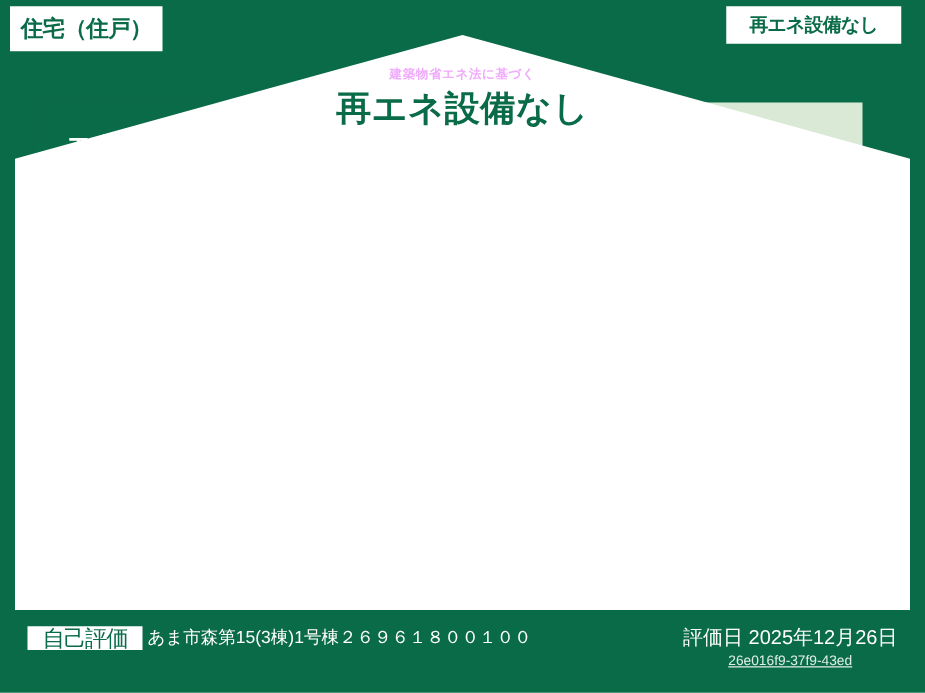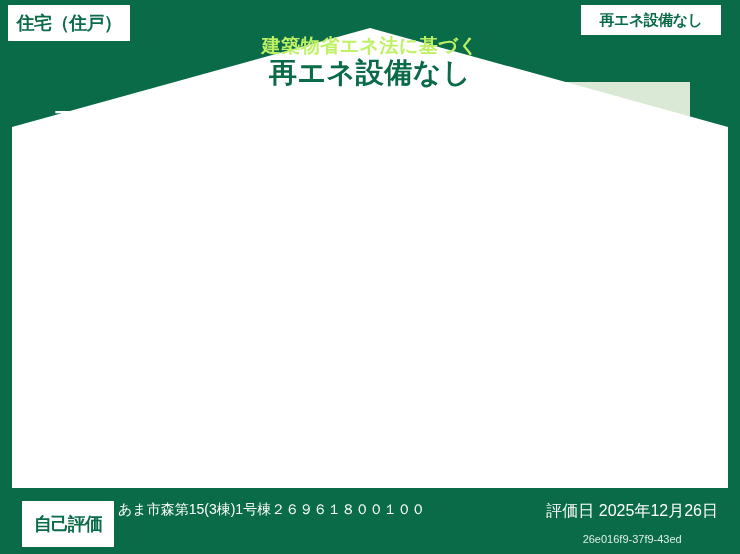--- a/index.html
+++ b/index.html
@@ -51,25 +51,26 @@
   }
 
   
   .title-block {
     position: absolute;
     left: 0; right: 0; top: 36px;
     text-align: center;
     z-index: 5;
   }
   .title-sub {
-    color: #bef264;
-    font-size: 19px;
+    color: #f0abfc;
+    font-size: 10px;
     font-weight: bold;
     letter-spacing: 0.5px;
     line-height: 20px;
+    margin-top: 14px;
   }
   .title-main {
     color: #0a6b48;
     font-size: 28px;
     font-weight: bold;
     letter-spacing: 0.5px;
     line-height: 34px;
   }
 
   
@@ -228,24 +229,24 @@
   .footer {
     position: absolute;
     left: 0; right: 0; bottom: 0;
     height: 66px;
     background: #0a6b48;
     z-index: 7;
   }
   .footer-badge {
     position: absolute;
     left: 22px; top: 13px;
-    width: 92px; height: 46px;
+    width: 92px; height: 19px;
     background: #ffffff;
     color: #0a6b48;
-    font-weight: bold;
+    font-weight: normal;
     font-size: 18px;
     display: flex;
     align-items: center;
     justify-content: center;
     letter-spacing: -1px;
   }
   .footer-addr {
     position: absolute;
     left: 118px; top: 12px;
     width: 400px;
@@ -257,22 +258,23 @@
   .footer-date {
     position: absolute;
     right: 22px; top: 13px;
     text-align: center;
     color: #ffffff;
   }
   .footer-date .d { font-size: 16px; line-height: 20px; }
   .footer-date .id {
     font-size: 11px;
     line-height: 16px;
-    margin-top: 10px;
+    margin-top: 0;
     color: #dfeee7;
+    text-decoration: underline;
   }
 </style>
 </head>
 <body>
 
 <div class="label-root">
 
   <div class="panel"></div>
 
   <div class="badge-housing">住宅（住戸）</div>

